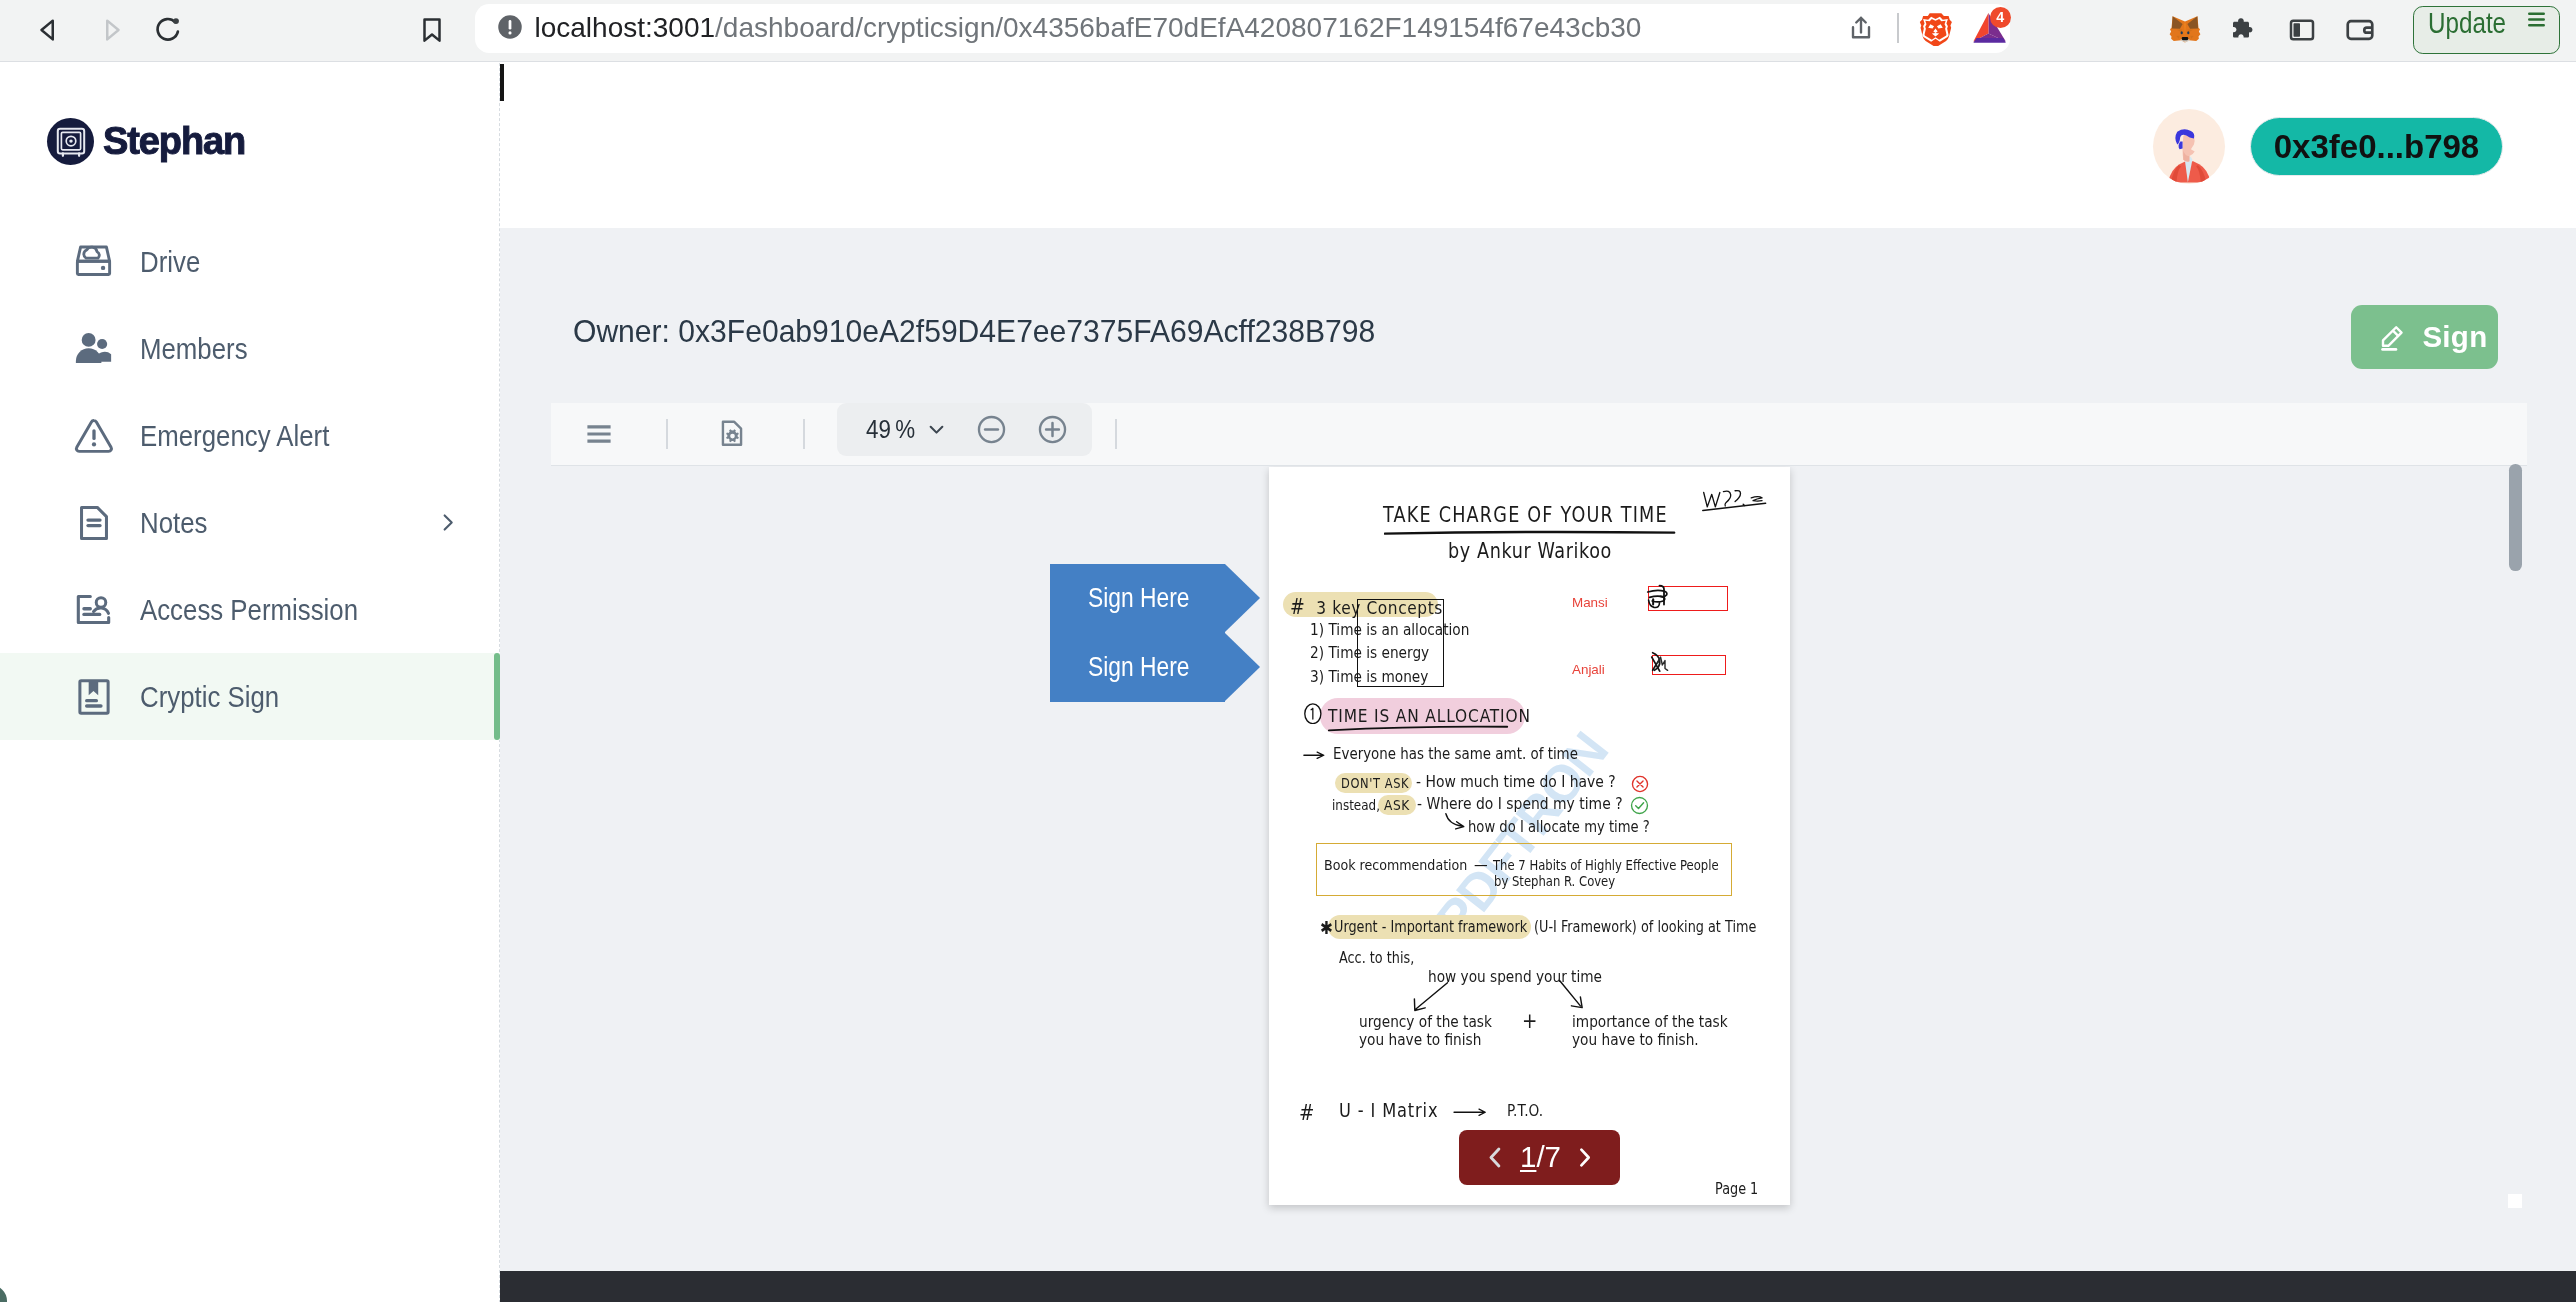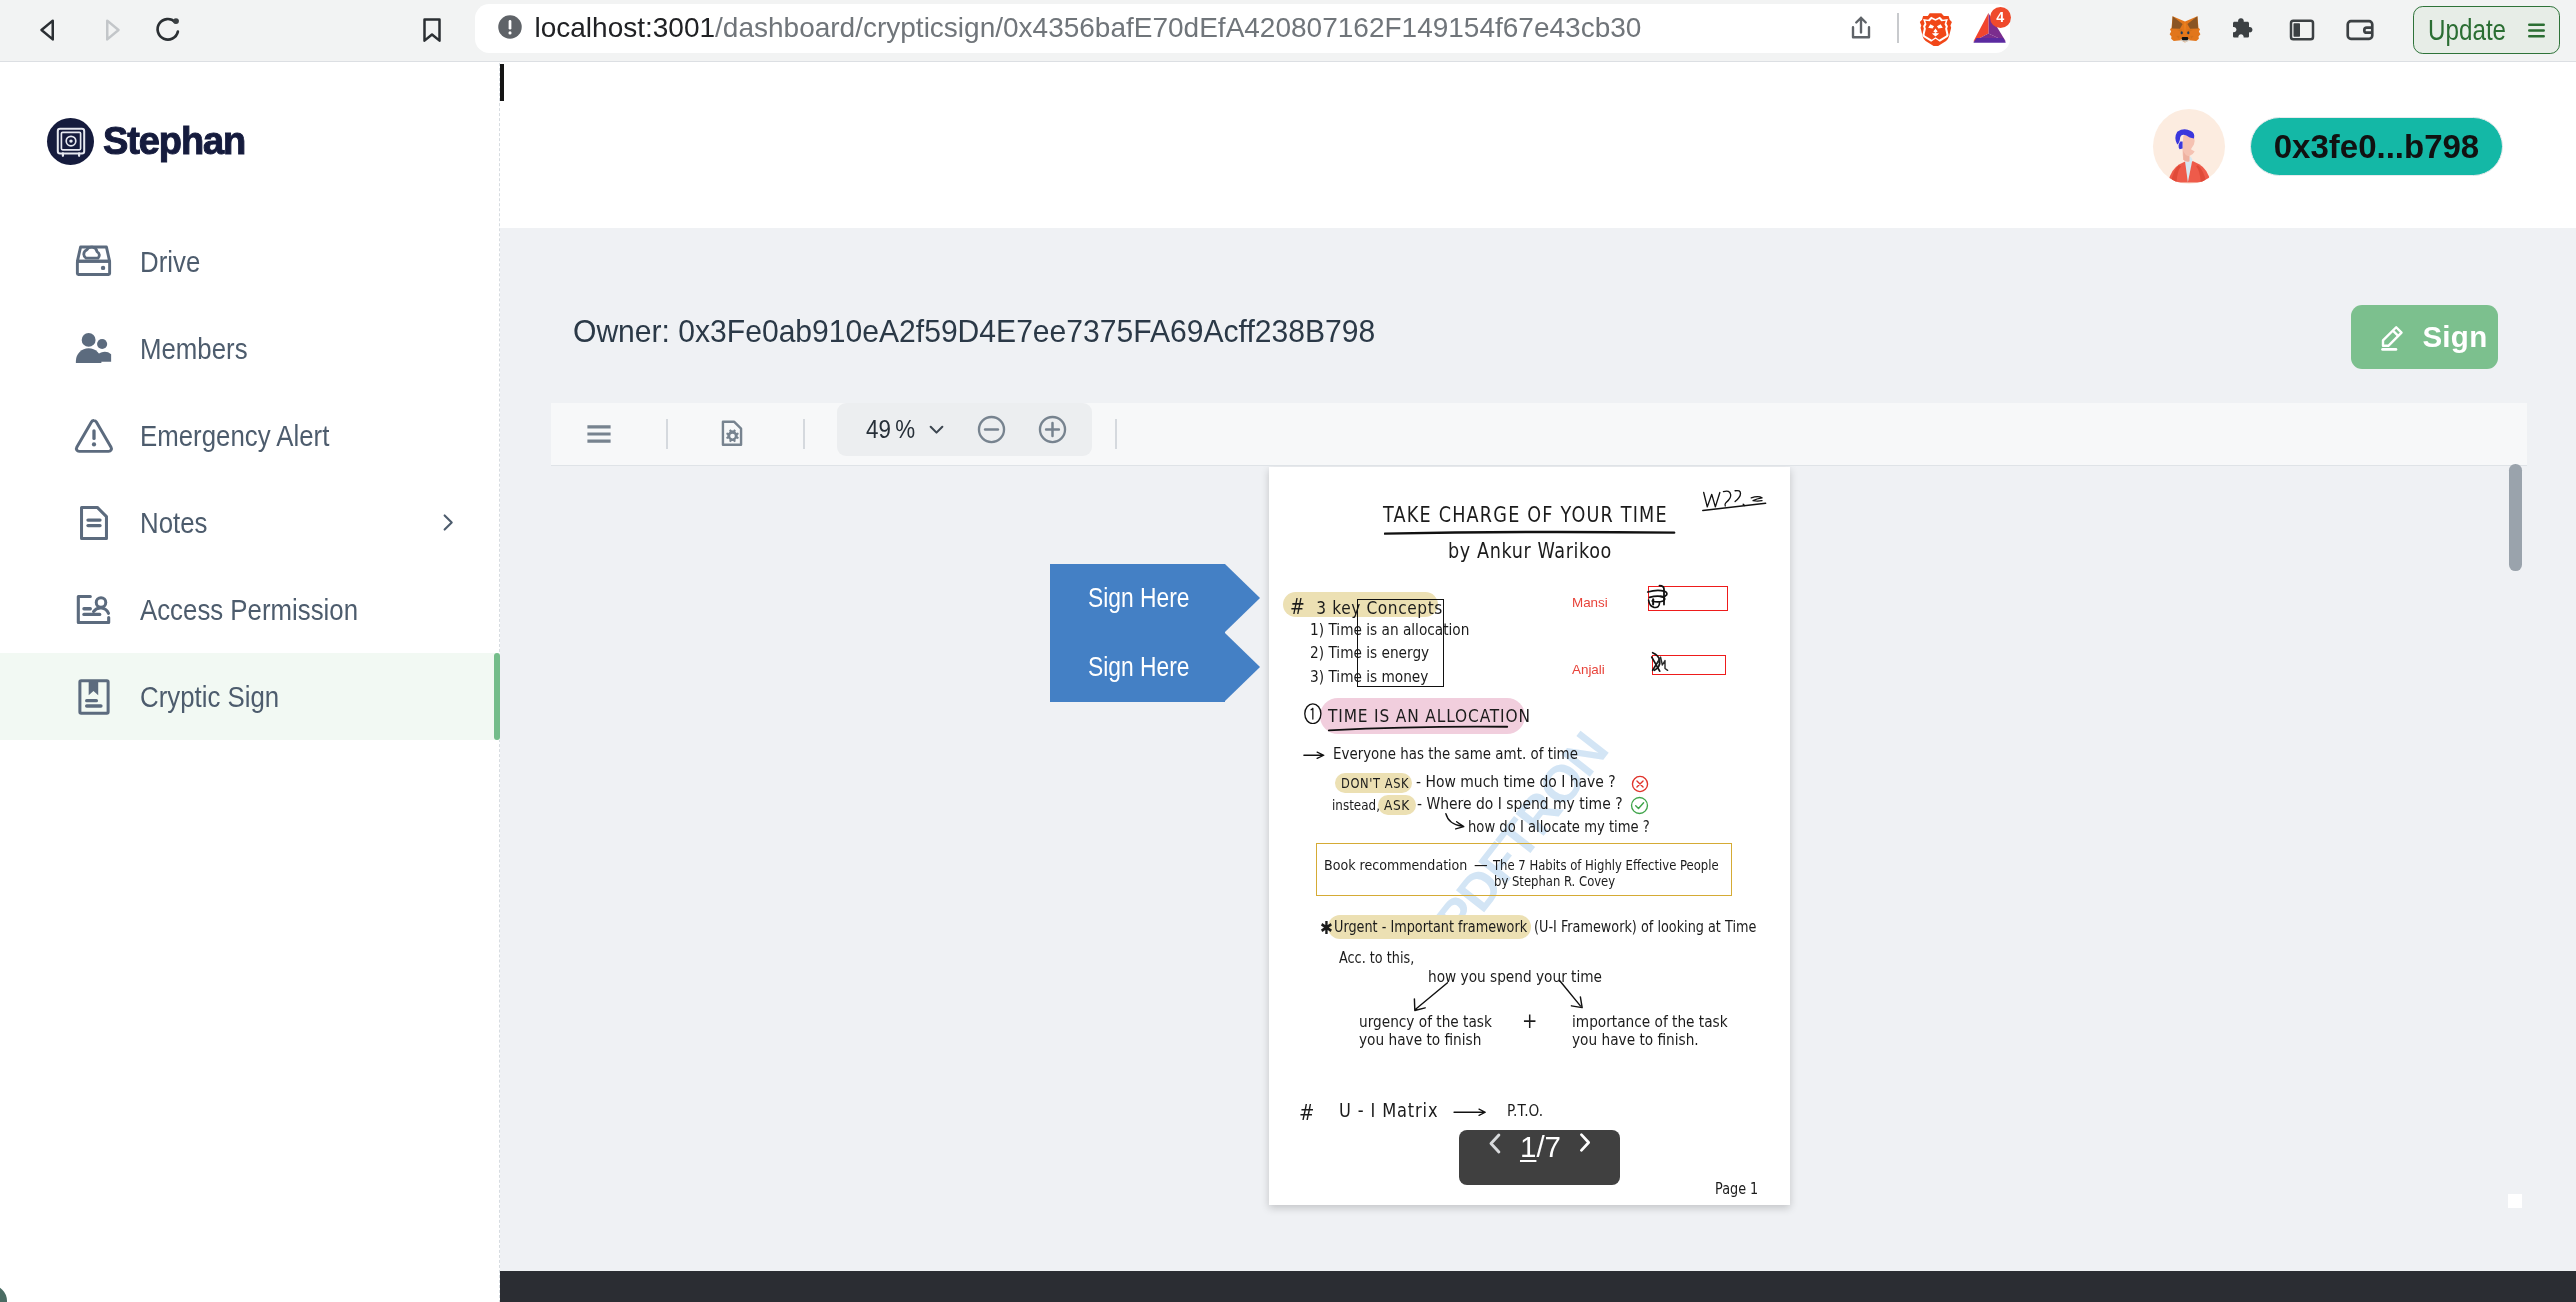--- a/index.html
+++ b/index.html
@@ -11,21 +11,21 @@
   .browser-bar { position:absolute; left:0; top:0; width:2576px; height:62px; background:#f2f3f3; border-bottom:1.8px solid #dcdfe3; }
   .nav-btn { position:absolute; top:0; height:60px; width:55px; display:flex; align-items:center; justify-content:center; }
   .urlbar { position:absolute; left:475px; top:3.6px; height:49px; width:1535px; background:#fff; border-radius:14.3px; display:flex; align-items:center; }
   .urlbar .info-ico { margin-left:23px; flex:0 0 auto; }
   .url-text { margin-left:9.8px; font-size:28px; color:#70757a; letter-spacing:0px; white-space:nowrap; }
   .url-text .host { color:#202124; }
   .urlbar .info-ico { margin-left:19.7px; }
   .ext-icons { position:absolute; left:1833px; top:3.6px; height:49px; display:flex; align-items:center; }
   .right-icons { position:absolute; right:16px; top:0; height:60px; display:flex; align-items:center; gap:3.6px; }
   .ico-btn { width:55px; height:60px; flex:0 0 auto; display:flex; align-items:center; justify-content:center; }
-  .update-btn { display:flex; align-items:center; gap:19px; height:48px; border:1.8px solid #2e7339; border-radius:9.8px; padding:0 9.8px 0 14.3px; background:#e7ede7; margin-left:21.5px; }
+  .update-btn { display:flex; gap:19px; height:48px; border:1.8px solid #2e7339; border-radius:9.8px; padding:0 9.8px 0 14.3px; background:#e7ede7; margin-left:21.5px; }
   .update-btn span { font-size:29px; color:#2b6e33; transform-origin:left center; transform:scaleX(0.835); width:77px; }
   .bat-badge { position:absolute; right:7.2px; top:9px; width:20.6px; height:20.6px; border-radius:10.7px; background:#ef4a2c; color:#fff; font-size:14.3px; font-weight:bold; display:flex; align-items:center; justify-content:center; }
 
   
   .page { position:absolute; left:0; top:63px; width:2576px; height:1240px; background:#fff; }
   .sidebar { position:absolute; left:0; top:0; width:500px; height:1240px; background:#fff; border-right:1.8px dashed #d7dce1; }
   .logo-wrap { position:absolute; left:47px; top:55px; display:flex; align-items:center; gap:9px; }
   .logo-mark { width:47px; height:47px; border-radius:50%; background:#151b3d; display:flex; align-items:center; justify-content:center; }
   .logo-text { font-size:38px; font-weight:bold; color:#151b3d; letter-spacing:-1.1px; -webkit-text-stroke:1px #151b3d; }
   .nav { position:absolute; left:0; top:155px; width:500px; }
@@ -64,21 +64,21 @@
   .signhere .body { position:absolute; left:0; top:0; width:175px; height:69px; background:#4480c5; }
   .signhere .tip { position:absolute; left:175px; top:0; width:0; height:0; border-top:34px solid transparent; border-bottom:34px solid transparent; border-left:35px solid #4480c5; }
   .signhere .lbl { position:absolute; left:38px; top:0; height:69px; line-height:69px; color:#fff; font-size:27px; white-space:nowrap; z-index:2; transform-origin:left center; transform:scaleX(0.845);}
   .footer-bar { position:absolute; left:0; bottom:0; width:2076px; height:32px; background:#2b2d33; }
   .scrollthumb { position:absolute; left:2009px; top:401px; width:12.5px; height:107px; border-radius:6.3px; background:#9aa3ac; }
   .sb-square { position:absolute; left:2008px; top:1131px; width:14.3px; height:14.3px; background:#fff; }
 
   
   .hw { font-family:"DejaVu Sans", sans-serif; color:#1b1b1b; position:absolute; white-space:nowrap; transform-origin:left top; transform:scaleX(0.855); }
   .hl { position:absolute; border-radius:27px; z-index:0; }
-  .pg-nav { position:absolute; left:190px; top:663px; width:161px; height:55px; background:#404040; border-radius:8px; display:flex; align-items:flex-start; justify-content:center; gap:10.7px; z-index:6; }
+  .pg-nav { position:absolute; left:190px; top:663px; width:161px; height:55px; background:#7f1d1d; border-radius:8px; display:flex; align-items:center; justify-content:center; gap:10.7px; z-index:6; }
   .pg-nav .v { color:#fff; font-size:29.5px; letter-spacing:0px; }
   .watermark { position:absolute; left:0; top:0; width:521px; height:738px; pointer-events:none; z-index:0; }
 </style>
 </head>
 <body>
 
 <div class="app">
 
   <div class="browser-bar">
     <div class="nav-btn" style="left:21.5px">

